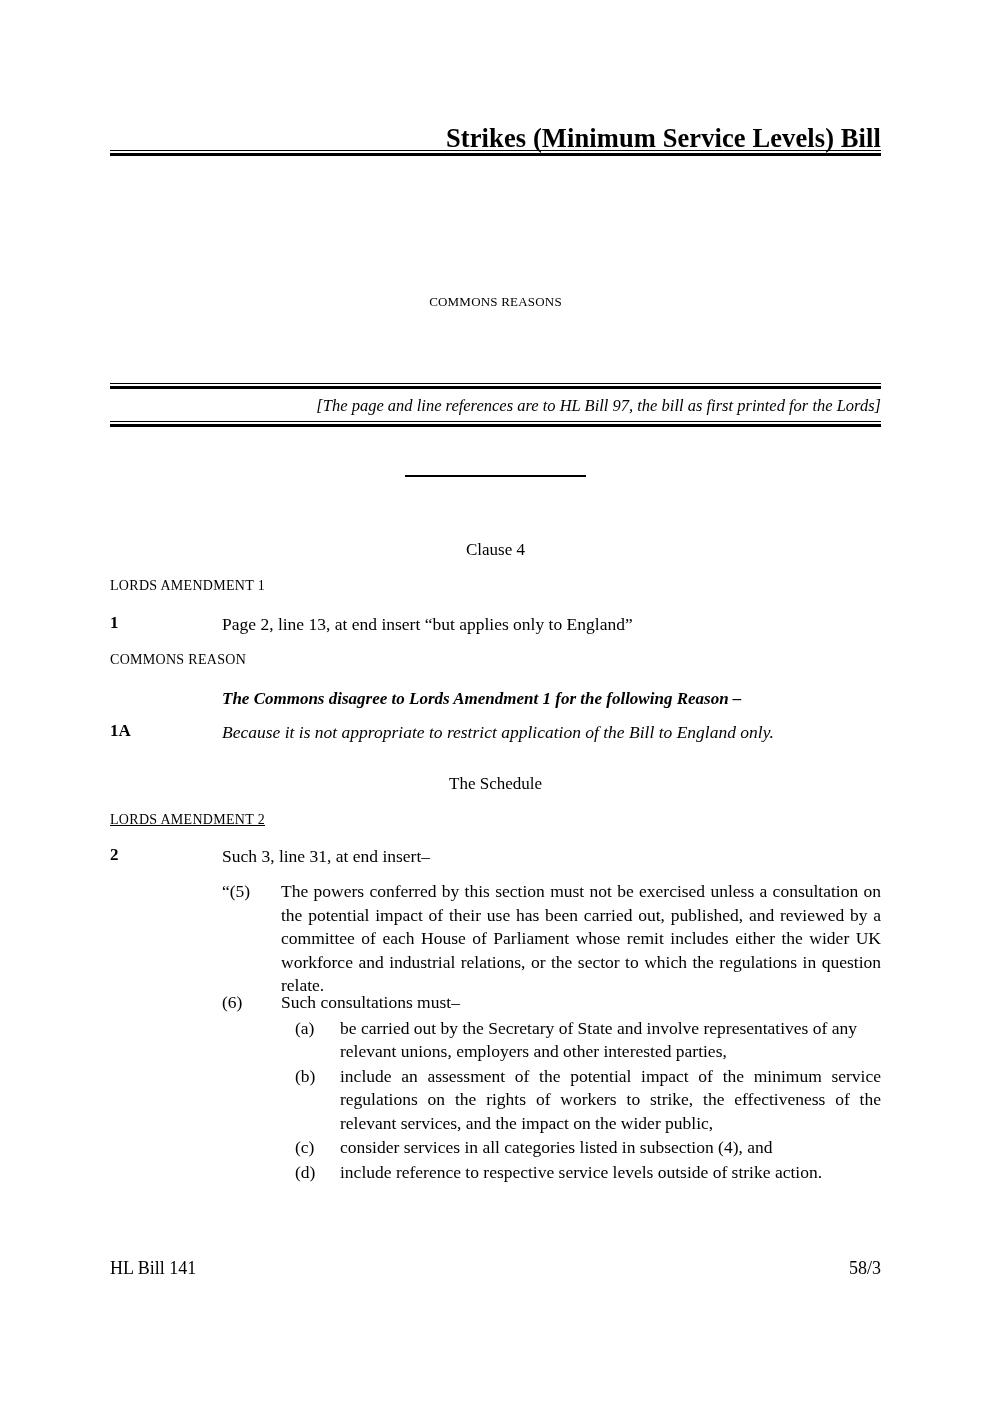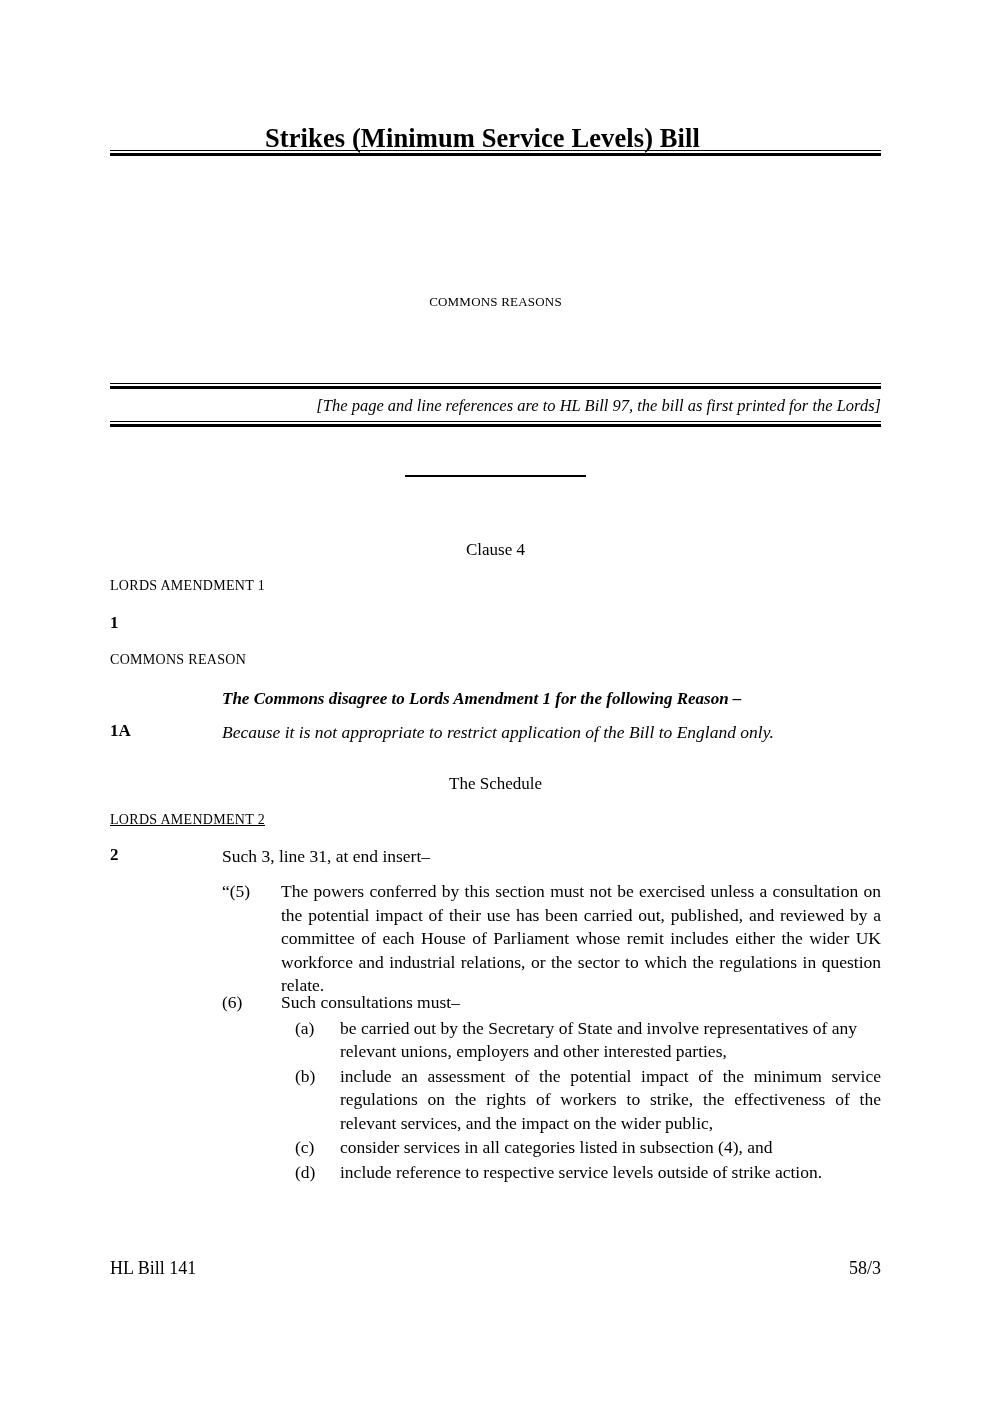--- a/index.html
+++ b/index.html
@@ -21,24 +21,24 @@
     position: absolute;
     left: 0; top: 0;
     width: 991px;
     height: 1403px;
     box-sizing: border-box;
   }
 
   
   .doc-title {
     position: absolute;
-    left: 97px;
+    left: 110px;
     top: 105px;
     width: 771px;
-    text-align: center;
+    text-align: right;
     font-size: 26.5px;
     font-weight: bold;
     letter-spacing: 0.1px;
   }
 
   
   .rule-double {
     position: absolute;
     left: 110px;
     width: 771px;
@@ -211,20 +211,21 @@
   <div class="note-line">[The page and line references are to HL Bill 97, the bill as first printed for the Lords]</div>
   <div class="rule-double" id="rule-note-bot"></div>
 
   <div class="short-divider"></div>
 
   <div class="sec-head" id="head-clause4">Clause 4</div>
   <div class="amend-head" id="head-la1">LORDS AMENDMENT 1</div>
 
   <div class="amend-row" id="row-1">
     <span class="amend-num">1</span>
+    <div class="amend-body">Page 2, line 13, at end insert “but applies only to England”</div>
   </div>
 
   <div class="amend-head" id="head-creason">COMMONS REASON</div>
 
   <div class="amend-row" id="row-lead">
     <div class="lead-italic">The Commons disagree to Lords Amendment 1 for the following Reason –</div>
   </div>
 
   <div class="amend-row" id="row-1a">
     <span class="amend-num">1A</span>

